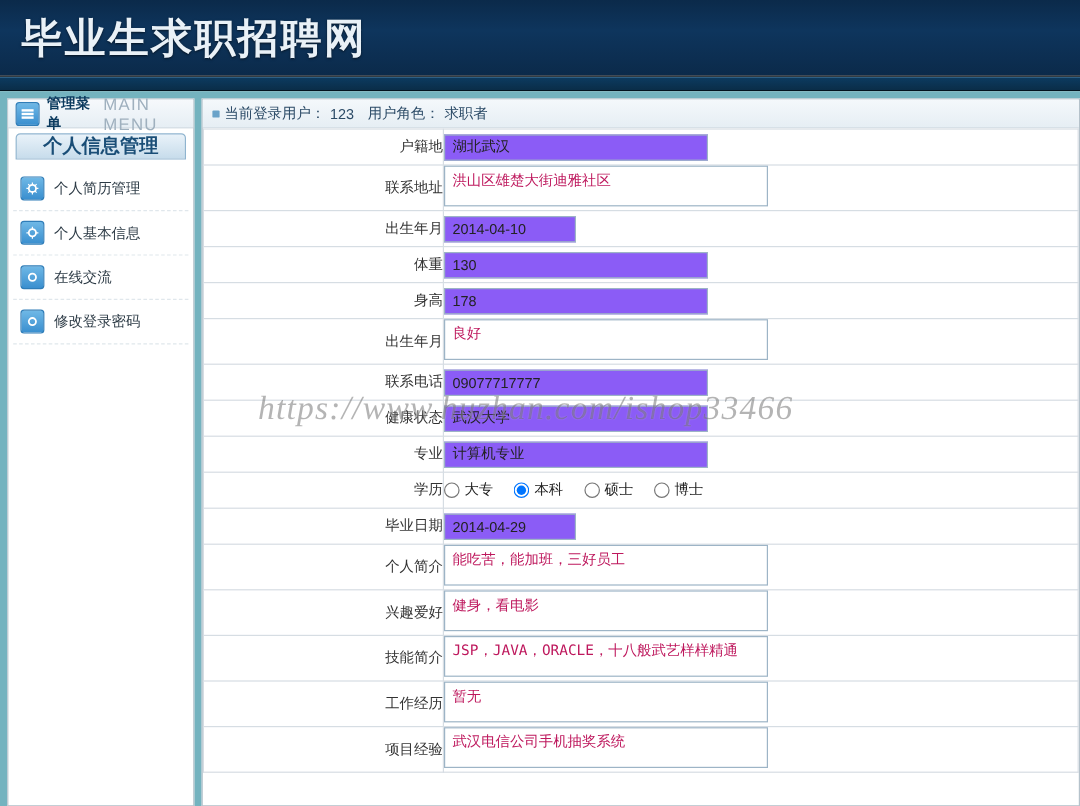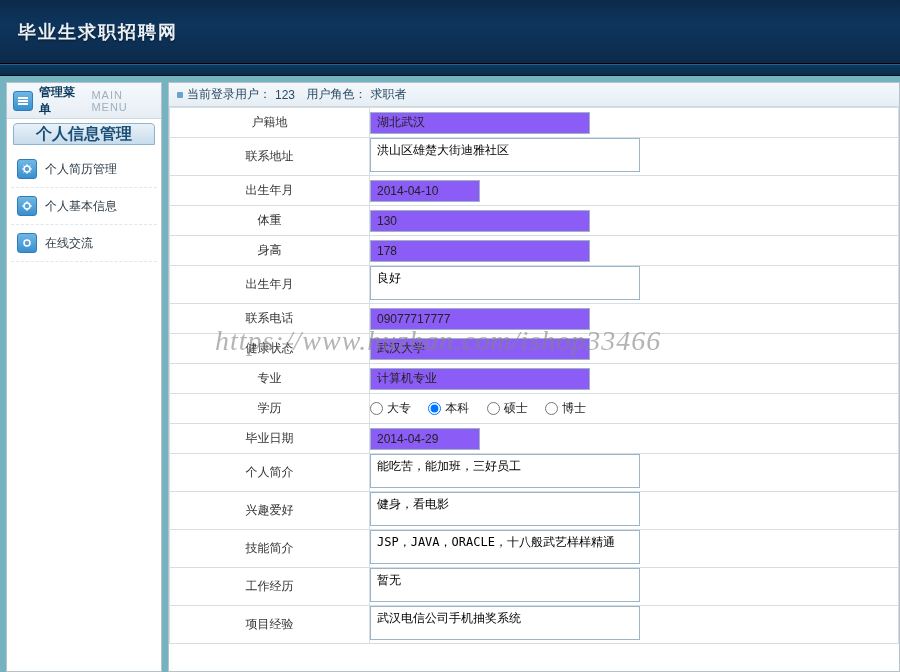--- a/index.html
+++ b/index.html
@@ -5,21 +5,21 @@
   * { box-sizing: border-box; margin: 0; padding: 0; }
   html, body { width: 900px; height: 672px; overflow: hidden; font-family: "Microsoft YaHei", Arial, sans-serif; font-size: 12px; color: #222; background: #fff; }
   
   .banner {
     height: 64px;
     background: linear-gradient(#0b2a4a 0%, #0e355d 40%, #0b2a4a 100%);
     border-bottom: 1px solid #000;
     color: #e9f1f7;
     display: flex; align-items: center; padding-left: 18px;
     font-family: "KaiTi","STKaiti","SimSun",serif;
-    font-size: 18px; font-weight: 600; letter-spacing: 2px;
+    font-size: 34px; font-weight: 600; letter-spacing: 2px;
     text-shadow: 0 1px 2px rgba(0,0,0,.6);
   }
   .banner-sub {
     height: 12px;
     background: linear-gradient(#0c3a5f, #0a2d48);
     border-top: 1px solid #2d5f84;
     border-bottom: 1px solid #02121e;
   }
   
   .workspace {
@@ -30,27 +30,27 @@
   }
   
   .sidebar {
     width: 156px;
     background: #fff;
     border: 1px solid #b5c2cb;
     display: flex; flex-direction: column;
     flex: 0 0 156px;
   }
   .sidebar-title {
-    height: 36px; display: flex; align-items: center; gap: 6px;
+    height: 24px; display: flex; align-items: center; gap: 6px;
     padding: 0 6px;
     background: linear-gradient(#f6f9fc,#e6eef4);
     border-bottom: 1px solid #cfd9e1;
     color: #0b3a5e; font-weight: 600; font-size: 12px;
   }
-  .sidebar-title .sub { color: #9fb0be; font-size: 11px; letter-spacing: 1px; margin-left: 4px; font-weight: 400; }
+  .sidebar-title .sub { color: #9fb0be; font-size: 14px; letter-spacing: 1px; margin-left: 4px; font-weight: 400; }
   .group-tab {
     margin: 4px 6px 2px 6px;
     background: linear-gradient(#e9f2f9,#c7dceb);
     border: 1px solid #8fb4cf;
     border-radius: 4px 4px 0 0;
     height: 22px; display: flex; align-items: center; justify-content: center;
     color: #1a4e77; font-size: 16px; font-weight: 600;
   }
   .nav { padding: 4px 4px; }
   .nav-item {
@@ -83,29 +83,29 @@
     color: #2b4a66; font-size: 12px;
   }
   .crumb .dot { width: 6px; height: 6px; background: #6aa3c9; border-radius: 1px; display: inline-block; }
   .form-wrap { overflow: auto; flex: 1; }
   table.form { width: 100%; border-collapse: collapse; }
   table.form td {
     border: 1px solid #d6dde3;
     padding: 0; vertical-align: middle; height: 30px;
   }
   td.label {
-    width: 200px; text-align: center; background: #fff; color: #333; font-size: 12px;
+    width: 200px; text-align: right; background: #fff; color: #333; font-size: 12px;
   }
   td.field { padding: 3px 6px; }
   input[type=text] {
     height: 22px; border: 1px solid #9db4c6; padding: 0 6px; font-size: 12px; color: #222;
     background: #8b5cf6;
   }
   textarea {
-    border: 1px solid #9db4c6; font-size: 12px; padding: 3px 6px; color: #000000;
+    border: 1px solid #9db4c6; font-size: 12px; padding: 3px 6px; color: #be185d;
     width: 270px; height: 34px; resize: none;
     overflow-y: scroll;
   }
   .radio-row label { font-size: 12px; margin-right: 14px; display: inline-flex; align-items: center; gap: 4px; }
   .radio-row input { margin: 0; }
   .w-m { width: 220px; }
   .w-s { width: 110px; }
   
   .watermark {
     position: absolute; left: 215px; top: 325px; pointer-events: none;
@@ -162,20 +162,28 @@
         <span>个人基本信息</span>
       </div>
       <div class="nav-item">
         <span class="ico">
               <svg viewBox="0 0 12 12">
                 <circle cx="6" cy="6" r="3" fill="none" stroke="#fff" stroke-width="1.5"></circle>
               </svg>
             </span>
         <span>在线交流</span>
       </div>
+      <div class="nav-item">
+        <span class="ico">
+              <svg viewBox="0 0 12 12">
+                <circle cx="6" cy="6" r="3" fill="none" stroke="#fff" stroke-width="1.5"></circle>
+              </svg>
+            </span>
+        <span>修改登录密码</span>
+      </div>
     </div>
   </div>
 
   <div class="content">
     <div class="crumb">
       <span class="dot"></span>
       <span>当前登录用户：</span>
       <span>123</span>
       &nbsp;
       <span>用户角色：</span>

